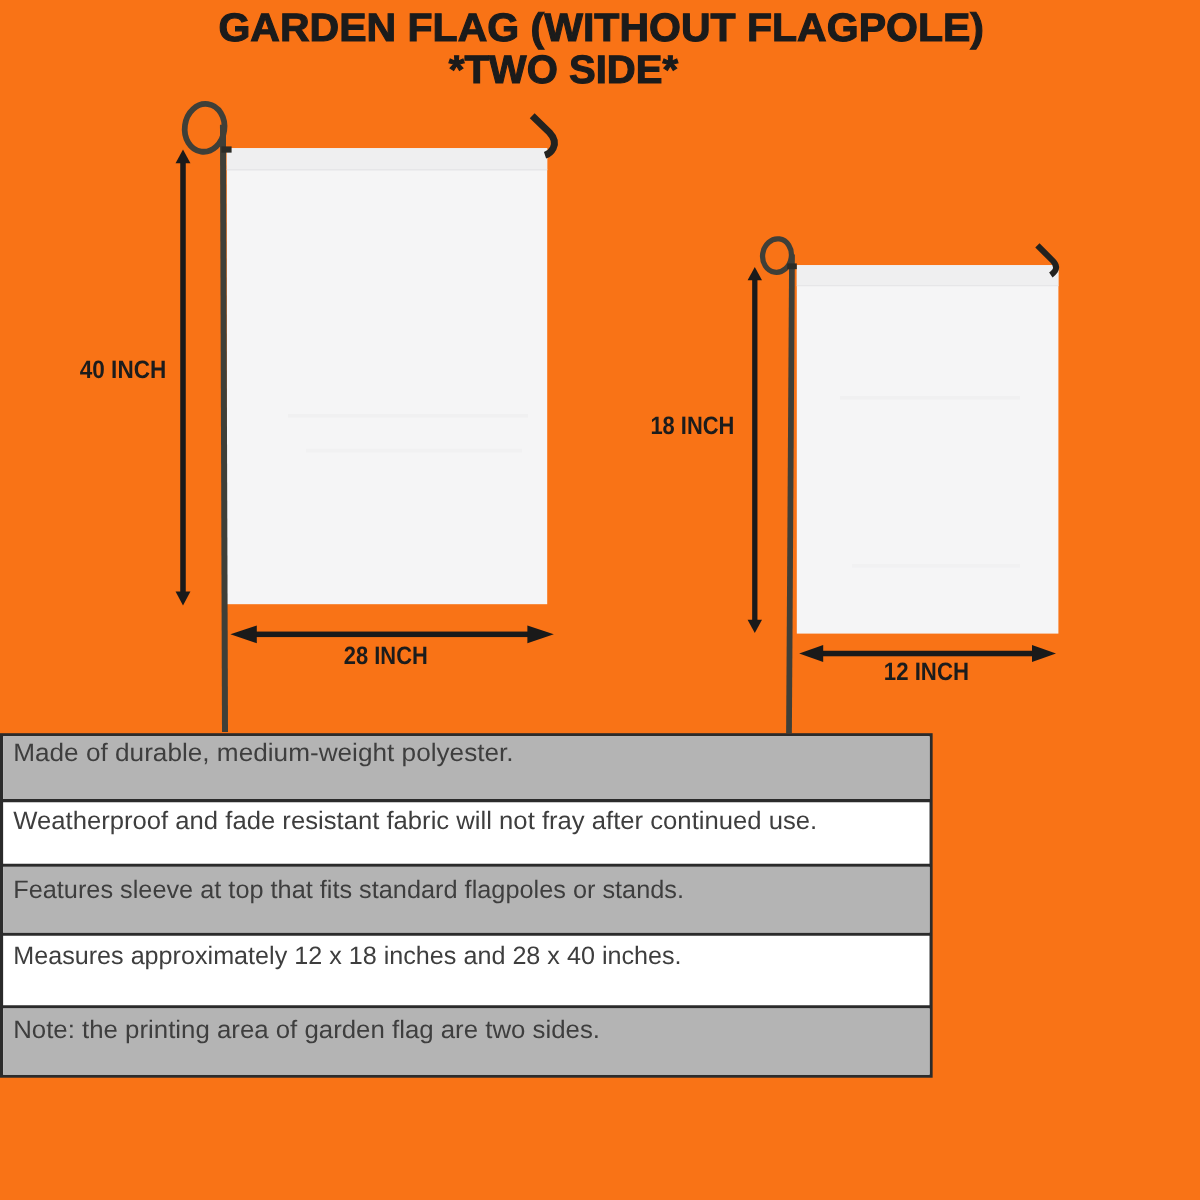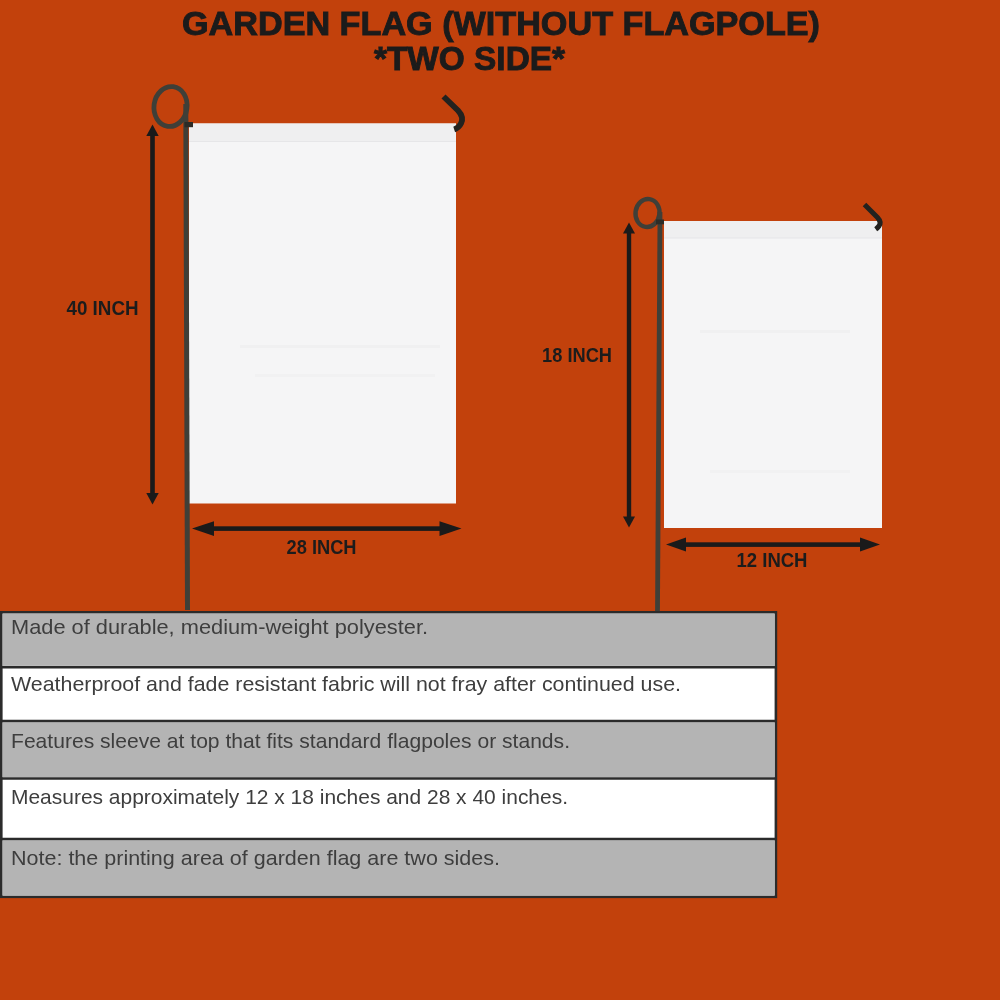--- a/index.html
+++ b/index.html
@@ -1,16 +1,16 @@
 <!DOCTYPE html>
 <html><head>
 <meta charset="utf-8">
 <style>
   html,body{margin:0;padding:0;background:#ffffff;}
-  .page{position:relative;width:1000px;height:1000px;background:#c2410c;overflow:hidden;
+  .page{position:relative;width:1000px;height:1000px;background:#f97316;overflow:hidden;
         font-family:"Liberation Sans", sans-serif;}
   svg{display:block;}
 </style>
 </head>
 <body>
 
 <div class="page">
 <svg width="1000" height="1000" viewBox="0 0 1000 1000">
 
   <text x="501" y="34.5" font-family="Liberation Sans, sans-serif" font-size="33" font-weight="bold" fill="#1b1b1b" stroke="#1b1b1b" stroke-width="0.9" text-anchor="middle" textLength="638" lengthAdjust="spacingAndGlyphs">GARDEN FLAG (WITHOUT FLAGPOLE)</text>

